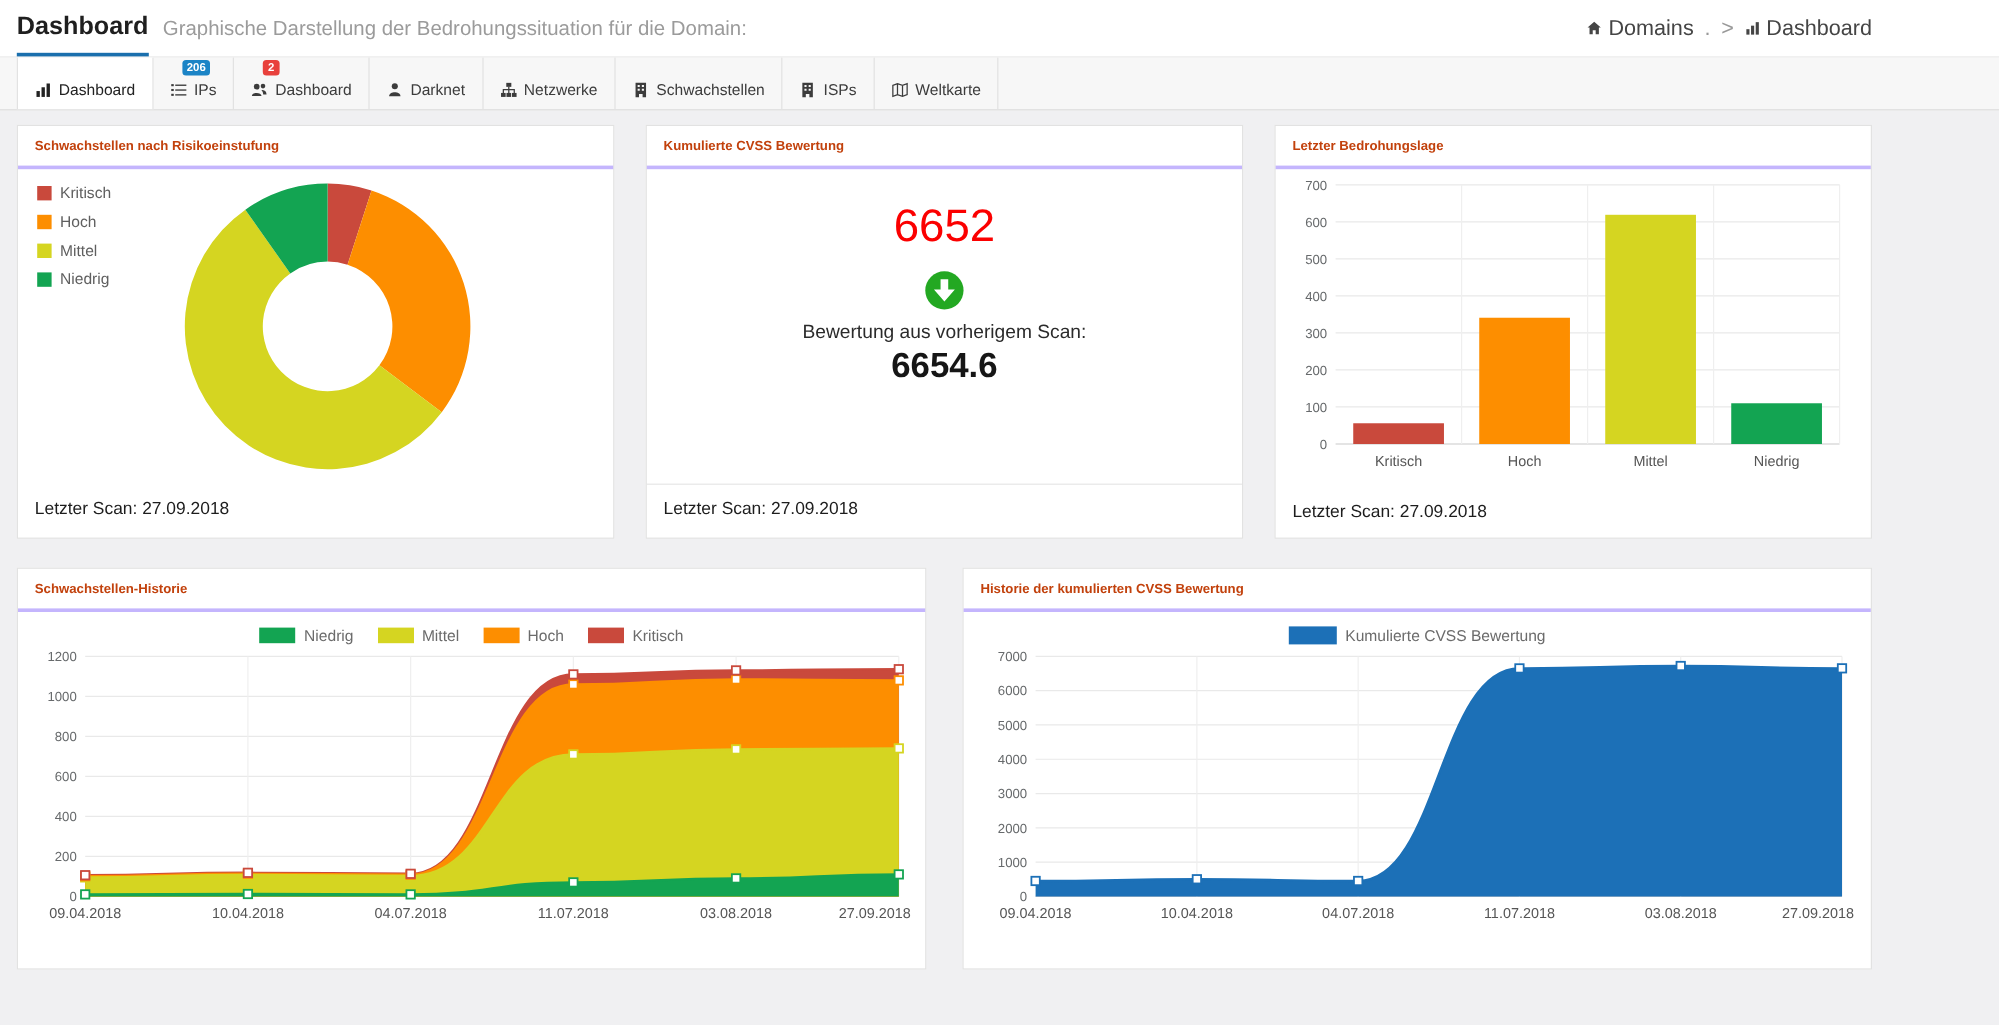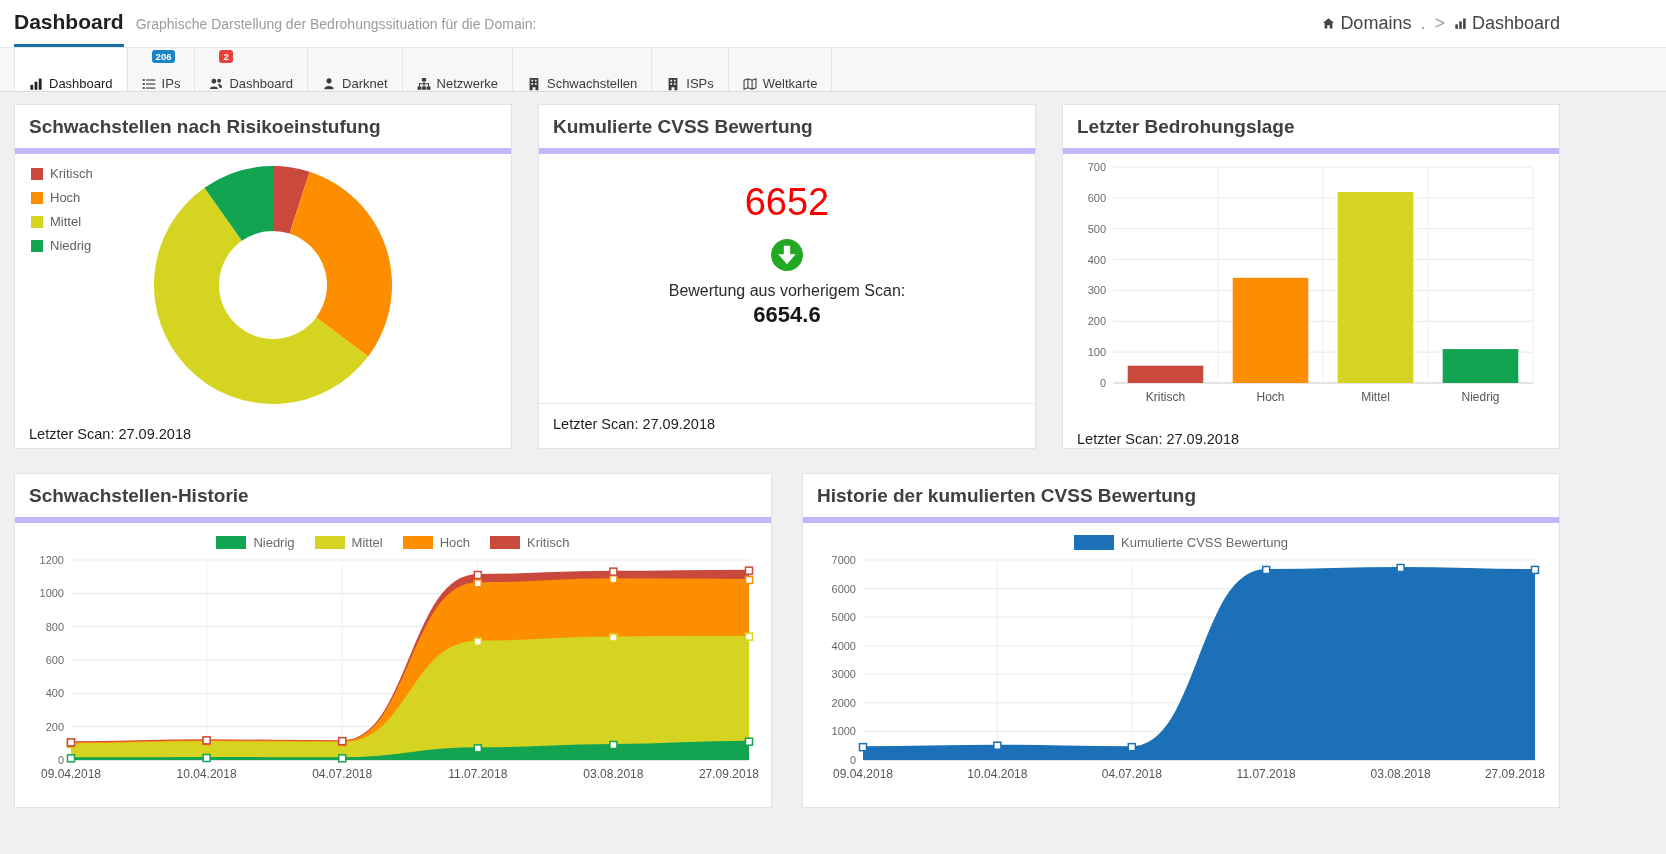--- a/index.html
+++ b/index.html
@@ -5,64 +5,64 @@
   *{box-sizing:border-box;margin:0;padding:0}
   html,body{width:1666px;height:854px}
   body{background:#f0f0f2;font-family:"Liberation Sans",sans-serif;overflow:hidden}
 
   
   header{background:#fff;display:flex;justify-content:space-between;align-items:stretch;
          padding:0 106px 0 14px;height:48px;border-bottom:1px solid #e7e7e7}
   .header-left{display:flex;align-items:center;gap:12px}
   h1{font-size:21px;color:#1f1f1f;height:100%;display:flex;align-items:center;
      border-bottom:3px solid #1a6fad;font-weight:bold}
-  .subtitle{color:#9b9b9b;font-size:14px}
+  .subtitle{color:#9b9b9b;font-size:17px}
   .breadcrumb{display:flex;align-items:center;gap:9px;font-size:18px;color:#454545;align-self:center}
   .crumb{display:flex;align-items:center;gap:5px;cursor:pointer}
   .crumb .icon svg{width:13px;height:13px;display:block}
   .bc-sep{color:#999}
 
   
   .tabbar{display:flex;background:#f7f7f7;border-bottom:1px solid #dcdcdc;padding-left:14px;
           height:44px;align-items:stretch}
-  .tab{position:relative;display:flex;align-items:flex-end;gap:6px;padding:10px 14px 0 14px;
+  .tab{position:relative;display:flex;align-items:center;gap:6px;padding:10px 14px 0 14px;
        font-size:13px;color:#3c3c3c;border-right:1px solid #e2e2e2;cursor:pointer;white-space:nowrap}
   .tab:first-child{border-left:1px solid #e2e2e2}
   .tab.active{background:#fff;color:#222}
   .tab .icon svg{width:14px;height:14px;display:block}
   .badges{position:absolute;top:2px;left:24px;display:flex;gap:2px}
   .badge{color:#fff;font-size:9.5px;font-weight:bold;padding:1px 4px;border-radius:3px;line-height:11px}
 
   
   main{padding:12px 106px 0 14px}
   .row{display:flex;gap:26px;margin-bottom:24px}
   .row2{gap:30px;margin-bottom:0}
   .card{background:#fff;border:1px solid #e2e2e2;display:flex;flex-direction:column;flex:1;min-width:0}
   .card-top{height:345px}
   .card-b{height:335px}
-  .card-title{padding:11px 14px 10px;font-size:19px;font-weight:bold;color:#404040;
-              border-bottom:6px solid #c4b5fd}
+  .card-title{padding:11px 14px 10px;font-size:11px;font-weight:bold;color:#c2410c;
+              border-bottom:3px solid #c4b5fd}
   .card-footer{padding:10px 14px 16px;font-size:14.5px;color:#1d1d1d;margin-top:auto}
   .card-footer.divided{border-top:1px solid #e6e6e6;padding-top:12px}
 
   
   .donut-wrap{position:relative;flex:0 0 auto;height:262px}
   .donut-legend{position:absolute;top:12px;left:16px;display:flex;flex-direction:column;gap:9px;z-index:2}
   .litem{display:flex;align-items:center;gap:7px;font-size:13px;color:#5f5f5f}
   .sq{width:12px;height:12px;display:inline-block}
   .bar-swatch{width:30px;height:13px;display:inline-block}
   .big-swatch{width:40px;height:15px;display:inline-block}
 
   
   .cvss-body{text-align:center;padding-top:28px}
   .cvss-number{font-size:38px;color:#fb0000;line-height:1.1}
   .trend-icon{margin:14px auto 10px;width:34px;height:34px}
   .trend-icon svg{width:34px;height:34px;display:block}
   .prev-label{font-size:16px;color:#2b2b2b}
-  .prev-value{font-size:22px;font-weight:bold;color:#161616;margin-top:2px}
+  .prev-value{font-size:29px;font-weight:bold;color:#161616;margin-top:2px}
 
   
   .bar-wrap{padding:1px 0 0 4px}
   .chart-legend{display:flex;justify-content:center;align-items:center;gap:20px;padding:12px 0 2px}
   .chart-legend .litem{color:#6b6b6b}
   .area-wrap{padding-left:6px}
   svg text{font-family:"Liberation Sans",sans-serif}
   .ytick{font-size:11px;fill:#676a6c}
   .xtick{font-size:12px;fill:#555}
 </style>

